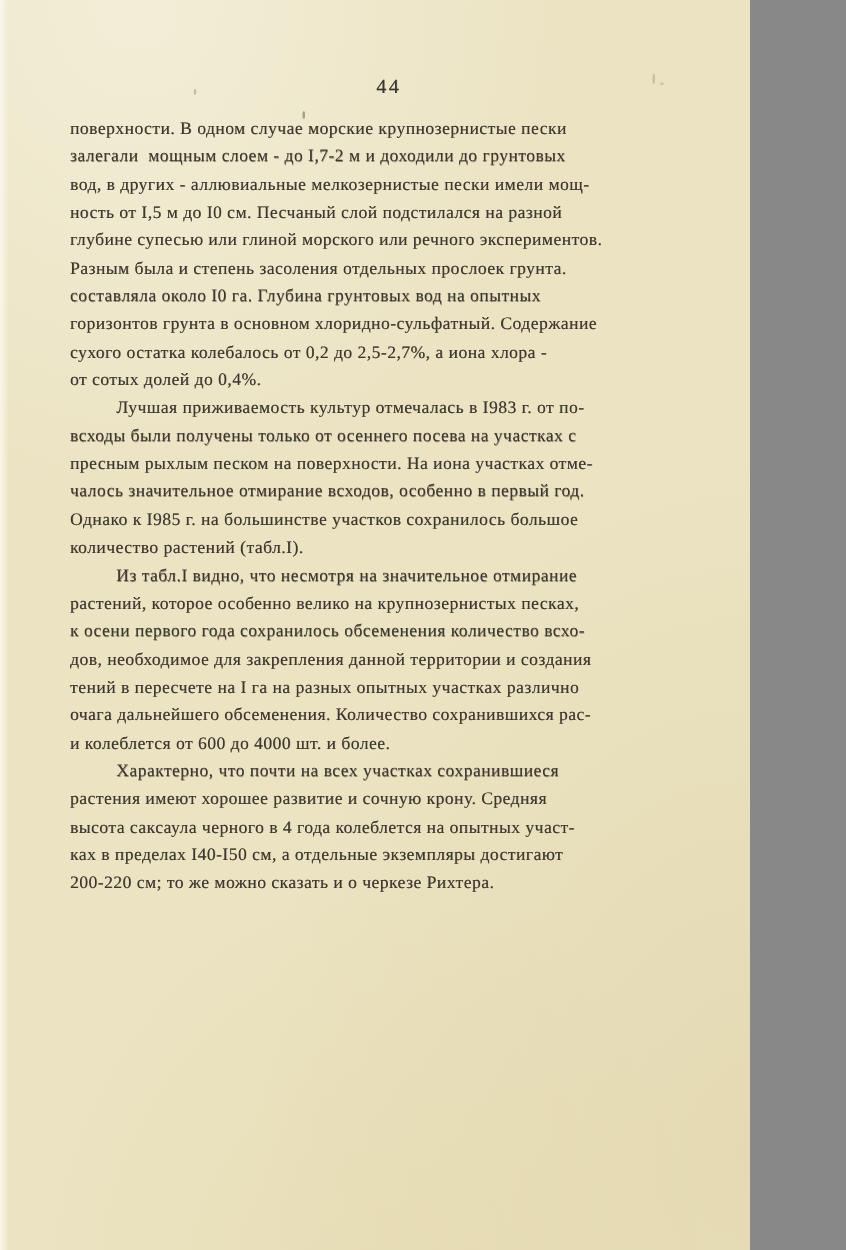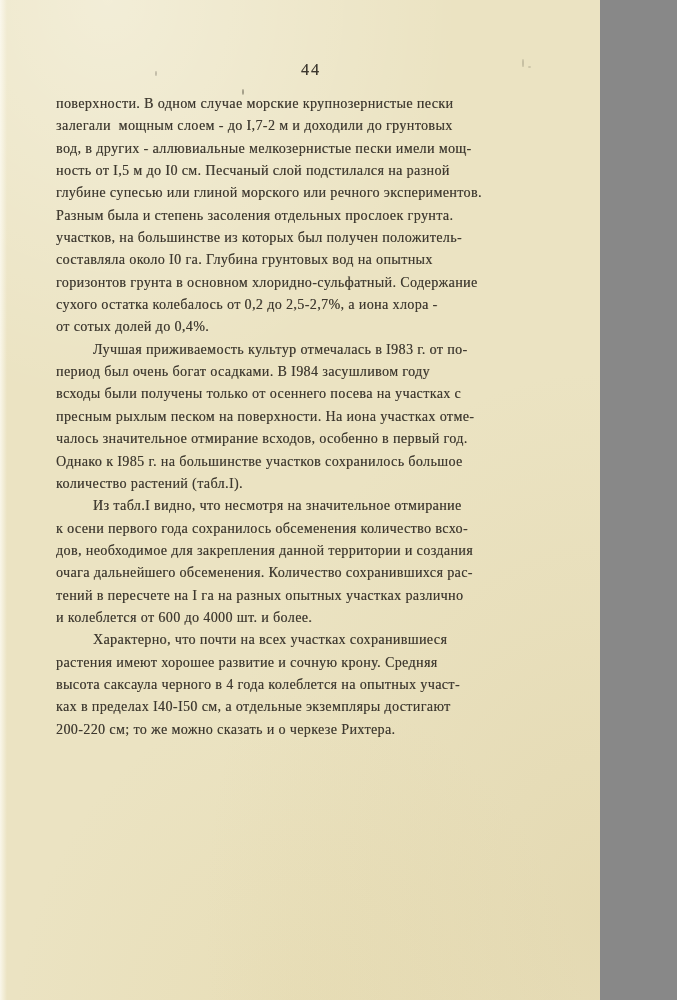--- a/index.html
+++ b/index.html
@@ -64,41 +64,40 @@
   <div class="text-block">
       <div class="paragraph">
         <div class="line">поверхности. В одном случае морские крупнозернистые пески</div>
         <div class="line">залегали  мощным слоем - до I,7-2 м и доходили до грунтовых</div>
         <div class="line">вод, в других - аллювиальные мелкозернистые пески имели мощ-</div>
         <div class="line">ность от I,5 м до I0 см. Песчаный слой подстилался на разной</div>
         <div class="line">глубине супесью или глиной морского или речного экспериментов.</div>
         <div class="line">Разным была и степень засоления отдельных прослоек грунта.</div>
       </div>
       <div class="paragraph">
-        <div class="line">участков, на большинстве из которых был получен положитель-</div>
         <div class="line">составляла около I0 га. Глубина грунтовых вод на опытных</div>
         <div class="line">горизонтов грунта в основном хлоридно-сульфатный. Содержание</div>
         <div class="line">сухого остатка колебалось от 0,2 до 2,5-2,7%, а иона хлора -</div>
         <div class="line">от сотых долей до 0,4%.</div>
       </div>
       <div class="paragraph">
         <div class="line indent">Лучшая приживаемость культур отмечалась в I983 г. от по-</div>
-        <div class="line">период был очень богат осадками. В I984 засушливом году</div>
         <div class="line">всходы были получены только от осеннего посева на участках с</div>
         <div class="line">пресным рыхлым песком на поверхности. На иона участках отме-</div>
         <div class="line">чалось значительное отмирание всходов, особенно в первый год.</div>
         <div class="line">Однако к I985 г. на большинстве участков сохранилось большое</div>
         <div class="line">количество растений (табл.I).</div>
       </div>
       <div class="paragraph">
         <div class="line indent">Из табл.I видно, что несмотря на значительное отмирание</div>
+        <div class="line">растений, которое особенно велико на крупнозернистых песках,</div>
         <div class="line">к осени первого года сохранилось обсеменения количество всхо-</div>
         <div class="line">дов, необходимое для закрепления данной территории и создания</div>
+        <div class="line">тений в пересчете на I га на разных опытных участках различно</div>
         <div class="line">очага дальнейшего обсеменения. Количество сохранившихся рас-</div>
-        <div class="line">тений в пересчете на I га на разных опытных участках различно</div>
         <div class="line">и колеблется от 600 до 4000 шт. и более.</div>
       </div>
       <div class="paragraph">
         <div class="line indent">Характерно, что почти на всех участках сохранившиеся</div>
         <div class="line">растения имеют хорошее развитие и сочную крону. Средняя</div>
         <div class="line">высота саксаула черного в 4 года колеблется на опытных участ-</div>
         <div class="line">ках в пределах I40-I50 см, а отдельные экземпляры достигают</div>
         <div class="line">200-220 см; то же можно сказать и о черкезе Рихтера.</div>
       </div>
     </div>

